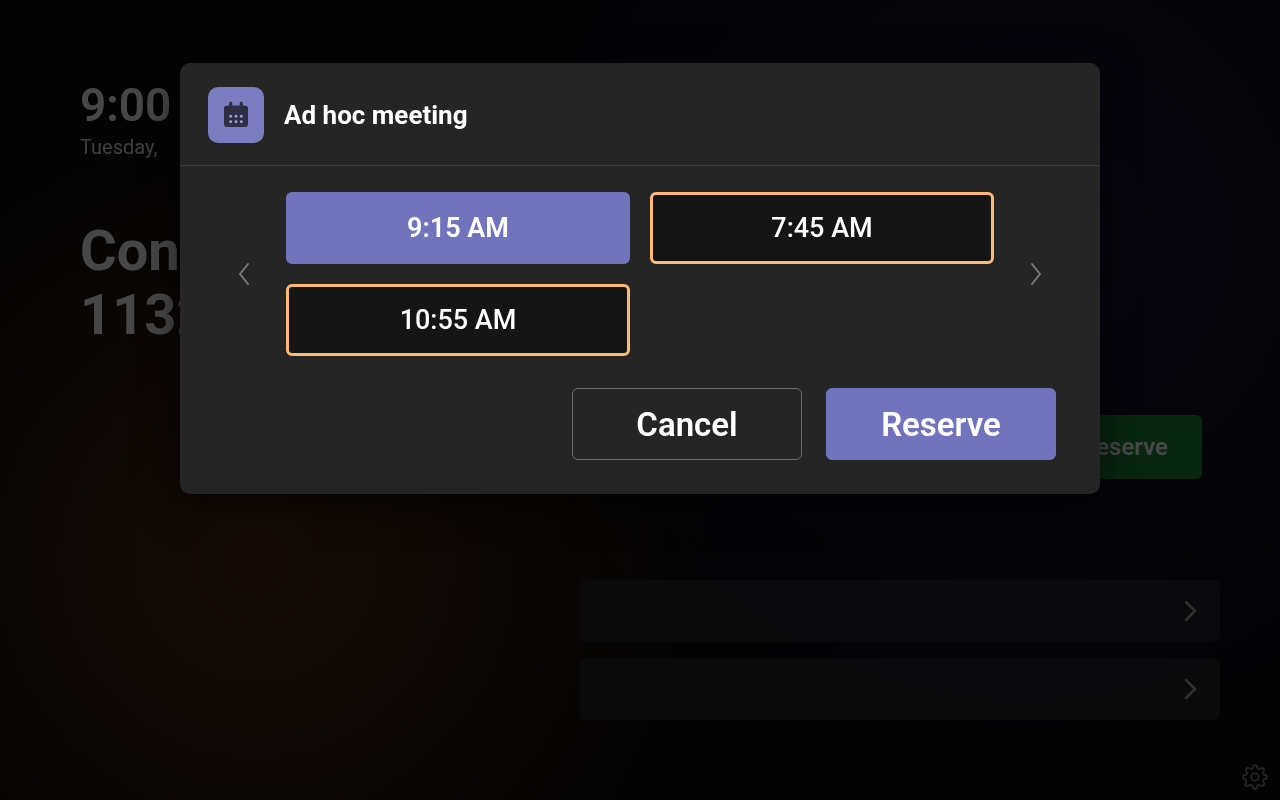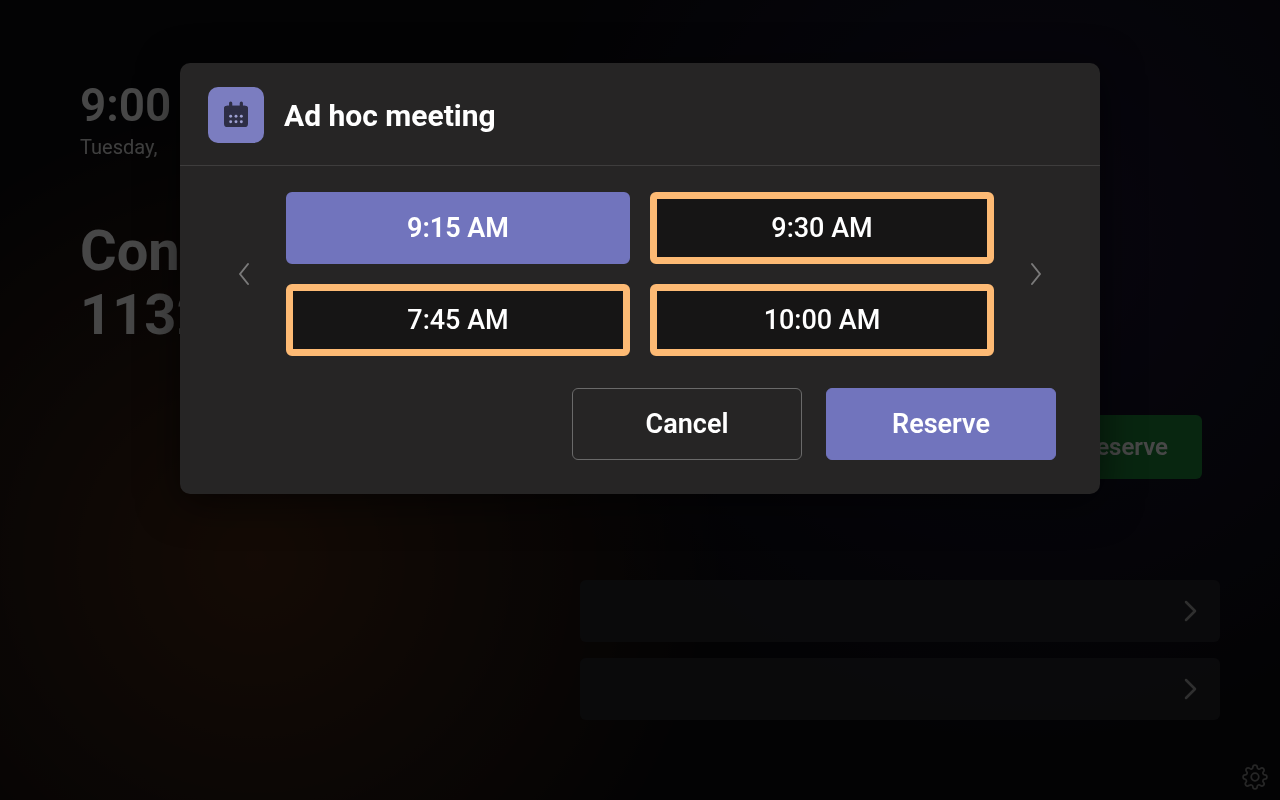--- a/index.html
+++ b/index.html
@@ -112,21 +112,21 @@
     width: 56px;
     height: 56px;
     border-radius: 10px;
     background: #7b7dc0;
     display:flex;
     align-items:center;
     justify-content:center;
     flex-shrink:0;
   }
   .modal-title {
-    font-size: 30px;
+    font-size: 26px;
     font-weight: 700;
     color: #fff;
   }
 
   .modal-body {
     padding: 26px 44px 12px 44px;
     display: flex;
     flex-direction: column;
     gap: 20px;
   }
@@ -167,21 +167,21 @@
   }
   .picker-grid {
     flex:1;
     display: grid;
     grid-template-columns: 1fr 1fr;
     grid-template-rows: 72px 72px;
     gap: 20px;
     padding: 0 10px;
   }
   .time-slot {
-    border: 7px solid #fdba74;
+    border: 3px solid #fdba74;
     border-radius: 6px;
     display:flex;
     align-items:center;
     justify-content:center;
     font-size: 27px;
     color:#fff;
     font-weight:500;
     cursor:pointer;
     background:#161515;
   }
@@ -195,21 +195,21 @@
   .modal-footer {
     display:flex;
     justify-content:flex-end;
     gap: 24px;
     padding: 20px 44px 34px 44px;
   }
   .btn {
     min-width: 230px;
     height: 72px;
     border-radius: 6px;
-    font-size: 27px;
+    font-size: 33px;
     font-weight:600;
     display:flex;
     align-items:center;
     justify-content:center;
     cursor:pointer;
   }
   .btn-secondary {
     background: transparent;
     border:1px solid #6a6a6a;
     color:#fff;
@@ -285,27 +285,24 @@
       <div class="nav-arrow">
         <svg width="16" height="28" viewBox="0 0 16 28" fill="none">
           <path d="M12 4 L4 14 L12 24" stroke="#7a7a7a" stroke-width="2" stroke-linecap="round" stroke-linejoin="round"></path>
         </svg>
       </div>
       <div class="picker-grid">
         <div class="time-slot selected">
           <span>9:15 AM</span>
         </div>
         <div class="time-slot">
-          <span>9:30 AM</span>
-        </div>
-        <div class="time-slot">
           <span>7:45 AM</span>
         </div>
         <div class="time-slot">
-          <span>10:00 AM</span>
+          <span>10:55 AM</span>
         </div>
       </div>
       <div class="nav-arrow">
         <svg width="16" height="28" viewBox="0 0 16 28" fill="none">
           <path d="M4 4 L12 14 L4 24" stroke="#7a7a7a" stroke-width="2" stroke-linecap="round" stroke-linejoin="round"></path>
         </svg>
       </div>
     </div>
 
 

